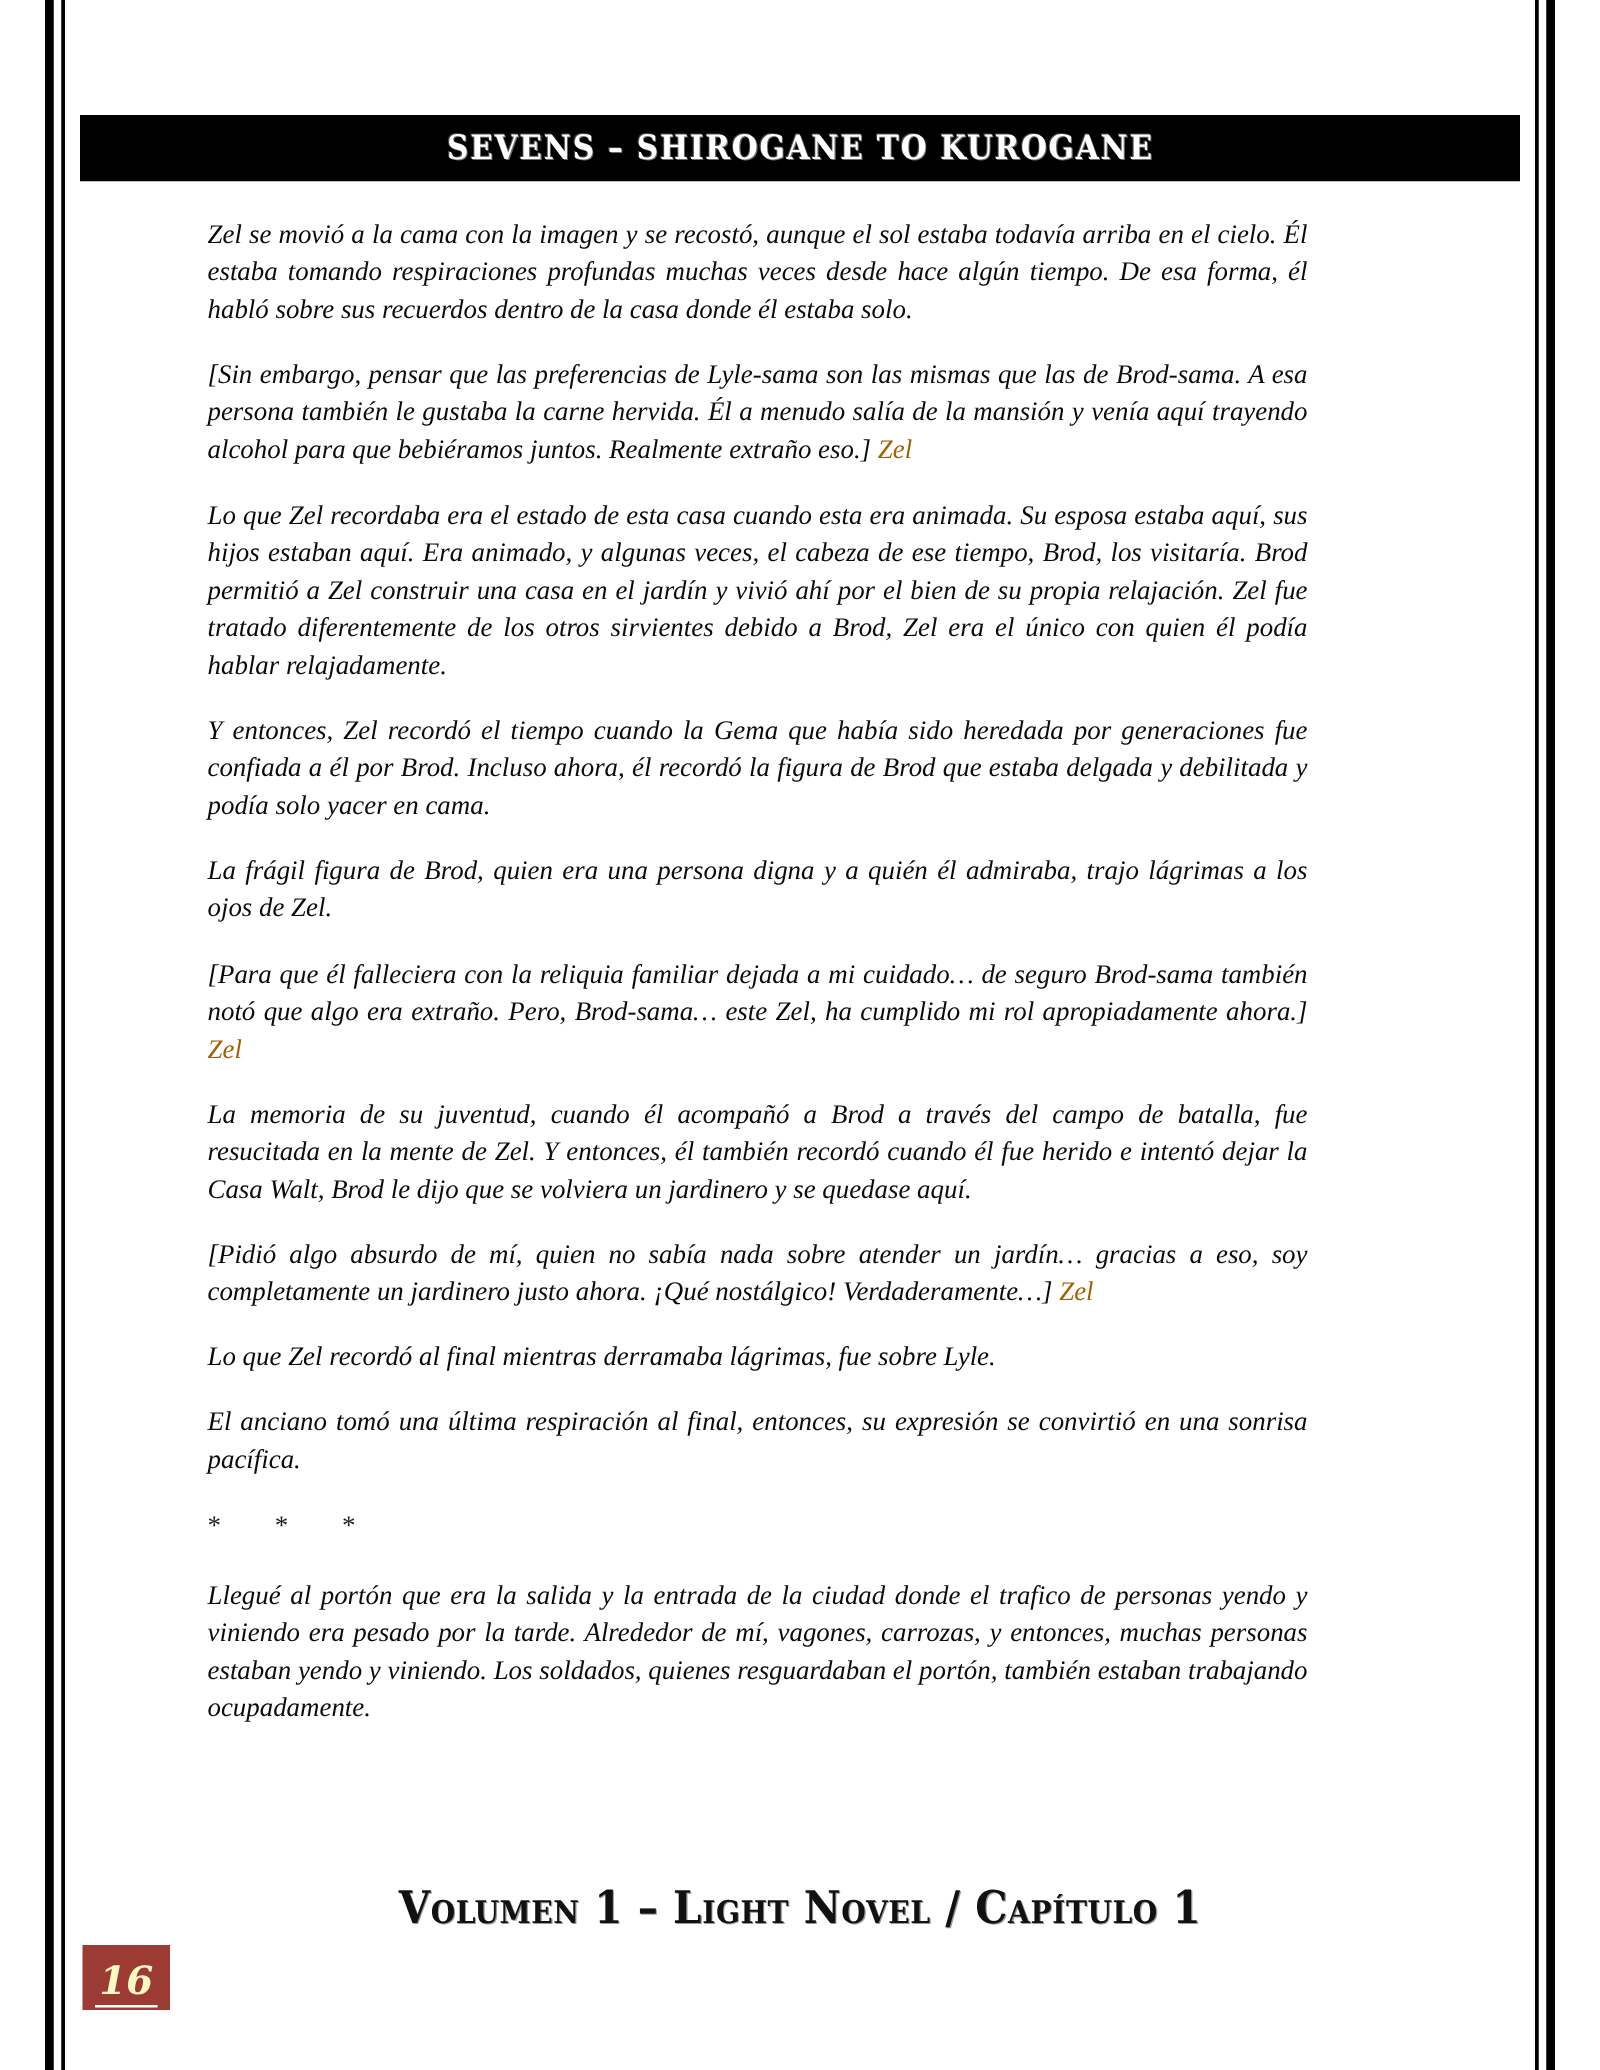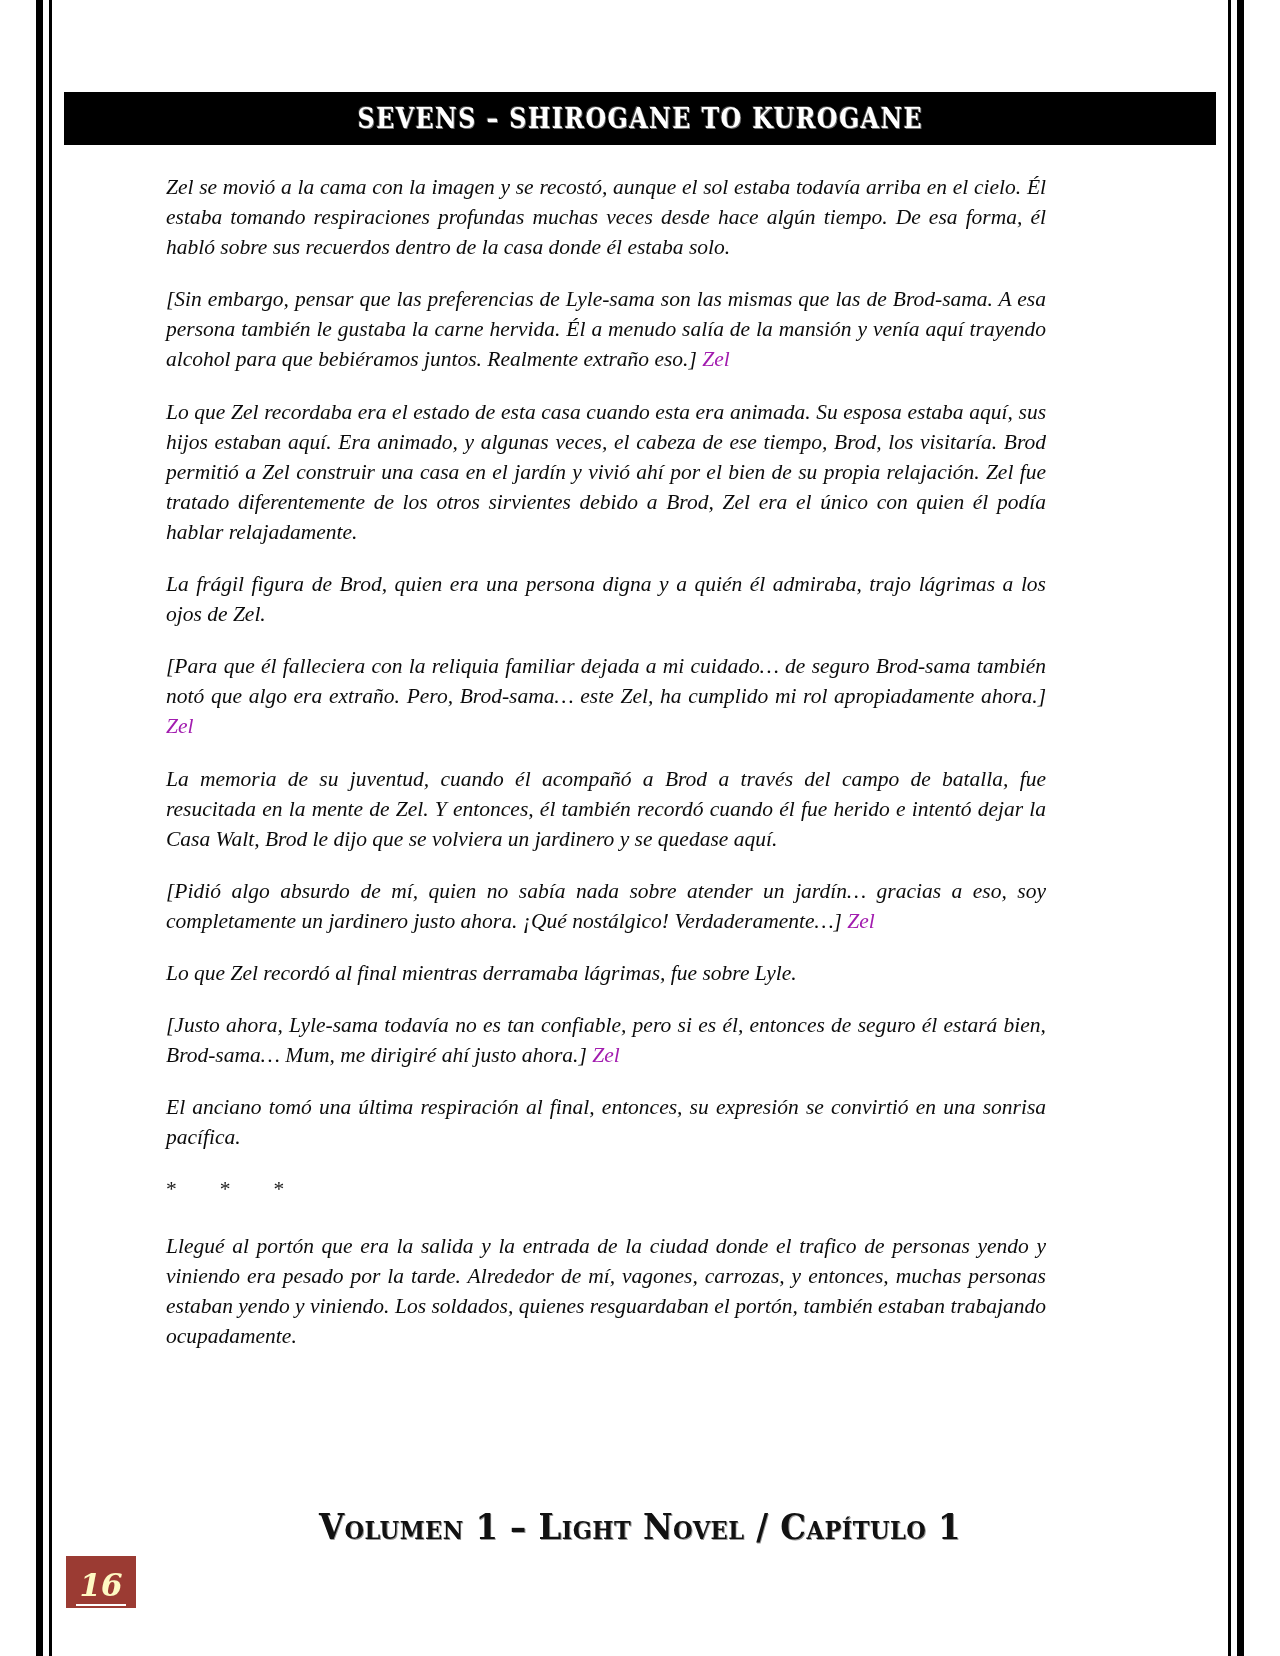--- a/index.html
+++ b/index.html
@@ -68,21 +68,21 @@
     line-height: 1.40;
     color: #0b0b0b;
     text-align: justify;
     text-justify: inter-word;
     hyphens: none;
     font-style: italic;
   }
   .para:last-child { margin-bottom: 12px; }
 
   .tag-zel {
-    color: #a21caf;
+    color: #a16207;
   }
 
   .scene-break {
     margin: 14px 0 26px 0;
     font-size: 21.5px;
     line-height: 1.4;
     color: #1a1a1a;
     letter-spacing: 0;
     white-space: pre;
   }
@@ -144,32 +144,32 @@
   </div>
 
   <div class="content">
 
     <p class="para"><span>Zel se movió a la cama con la imagen y se recostó, aunque el sol estaba todavía arriba en el cielo. Él estaba tomando respiraciones profundas muchas veces desde hace algún tiempo. De esa forma, él habló sobre sus recuerdos dentro de la casa donde él estaba solo.</span></p>
 
     <p class="para"><span>[Sin embargo, pensar que las preferencias de Lyle-sama son las mismas que las de Brod-sama. A esa persona también le gustaba la carne hervida. Él a menudo salía de la mansión y venía aquí trayendo alcohol para que bebiéramos juntos. Realmente extraño eso.]</span> <span class="tag-zel">Zel</span></p>
 
     <p class="para"><span>Lo que Zel recordaba era el estado de esta casa cuando esta era animada. Su esposa estaba aquí, sus hijos estaban aquí. Era animado, y algunas veces, el cabeza de ese tiempo, Brod, los visitaría. Brod permitió a Zel construir una casa en el jardín y vivió ahí por el bien de su propia relajación. Zel fue tratado diferentemente de los otros sirvientes debido a Brod, Zel era el único con quien él podía hablar relajadamente.</span></p>
 
+    <p class="para"><span>Y entonces, Zel recordó el tiempo cuando la Gema que había sido heredada por generaciones fue confiada a él por Brod. Incluso ahora, él recordó la figura de Brod que estaba delgada y debilitada y podía solo yacer en cama.</span></p>
 
     <p class="para"><span>La frágil figura de Brod, quien era una persona digna y a quién él admiraba, trajo lágrimas a los ojos de Zel.</span></p>
 
     <p class="para"><span>[Para que él falleciera con la reliquia familiar dejada a mi cuidado… de seguro Brod-sama también notó que algo era extraño. Pero, Brod-sama… este Zel, ha cumplido mi rol apropiadamente ahora.]</span> <span class="tag-zel">Zel</span></p>
 
     <p class="para"><span>La memoria de su juventud, cuando él acompañó a Brod a través del campo de batalla, fue resucitada en la mente de Zel. Y entonces, él también recordó cuando él fue herido e intentó dejar la Casa Walt, Brod le dijo que se volviera un jardinero y se quedase aquí.</span></p>
 
     <p class="para"><span>[Pidió algo absurdo de mí, quien no sabía nada sobre atender un jardín… gracias a eso, soy completamente un jardinero justo ahora. ¡Qué nostálgico! Verdaderamente…]</span> <span class="tag-zel">Zel</span></p>
 
     <p class="para"><span>Lo que Zel recordó al final mientras derramaba lágrimas, fue sobre Lyle.</span></p>
 
-    <p class="para"><span>[Justo ahora, Lyle-sama todavía no es tan confiable, pero si es él, entonces de seguro él estará bien, Brod-sama… Mum, me dirigiré ahí justo ahora.]</span> <span class="tag-zel">Zel</span></p>
 
     <p class="para"><span>El anciano tomó una última respiración al final, entonces, su expresión se convirtió en una sonrisa pacífica.</span></p>
 
     <div class="scene-break">*        *        *</div>
 
     <p class="para"><span>Llegué al portón que era la salida y la entrada de la ciudad donde el trafico de personas yendo y viniendo era pesado por la tarde. Alrededor de mí, vagones, carrozas, y entonces, muchas personas estaban yendo y viniendo. Los soldados, quienes resguardaban el portón, también estaban trabajando ocupadamente.</span></p>
 
   </div>
 
   <div class="footer-title">Volumen 1 – Light Novel / Capítulo 1</div>

